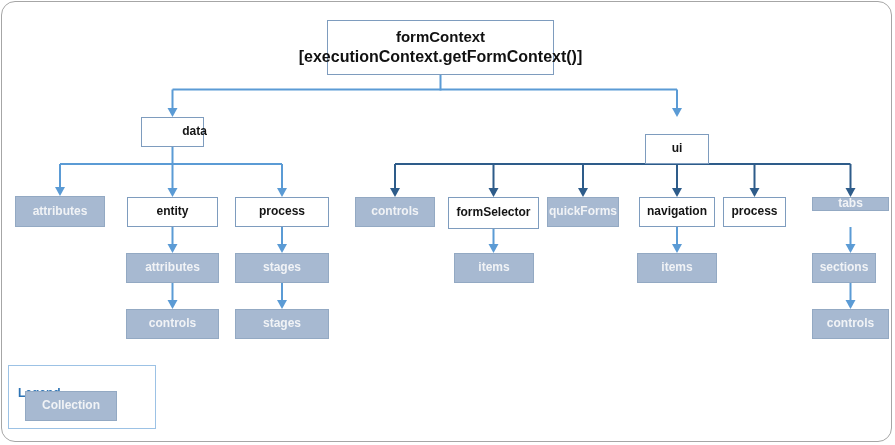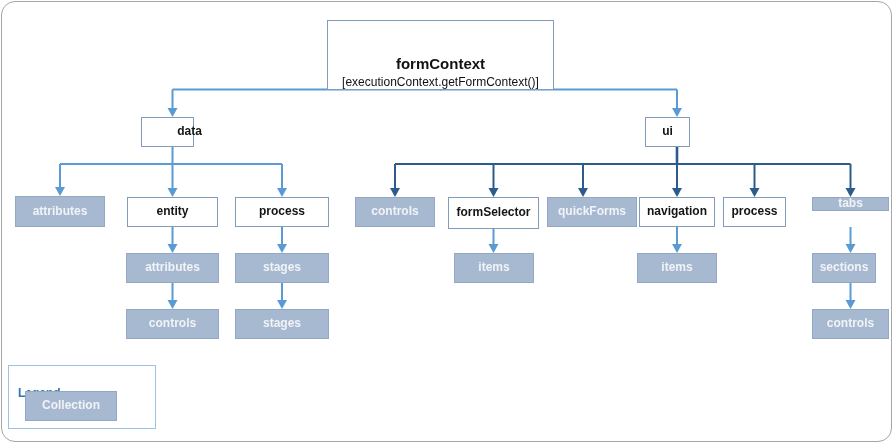--- a/index.html
+++ b/index.html
@@ -12,21 +12,21 @@
   .connector-layer{position:absolute;left:0;top:0;width:895px;height:445px;}
   .node{
     position:absolute;display:flex;align-items:center;justify-content:center;
     box-sizing:border-box;font-weight:700;font-size:12px;line-height:1.1;
     text-align:center;
   }
   .obj{background:#ffffff;border:1.8px solid #7e9cbe;color:#141414;}
   .col{background:#a7b9d1;border:1px solid #93a9c3;color:#f1f3f6;}
   .root-node{flex-direction:column;gap:3px;}
   .root-title{font-size:15px;font-weight:700;color:#111;}
-  .root-subtitle{font-size:12px;font-weight:400;color:#111;}
+  .root-subtitle{font-size:16px;font-weight:700;color:#111;}
   .legend{
     position:absolute;left:6px;top:363px;width:148px;height:64px;
     border:1.6px solid #9cc2e5;background:#fff;box-sizing:border-box;
     padding:20px 0 0 9px;
   }
   .legend-title{font-size:12px;font-weight:700;color:#2e74b5;display:block;}
   .legend-col{
     position:absolute;left:16px;top:25px;width:92px;height:30px;
   }
 </style>
@@ -85,40 +85,40 @@
     <g fill="#2E5C8A">
       <polygon points="388,186 398,186 393,195"></polygon>
       <polygon points="486.5,186 496.5,186 491.5,195"></polygon>
       <polygon points="576,186 586,186 581,195"></polygon>
       <polygon points="670,186 680,186 675,195"></polygon>
       <polygon points="747.5,186 757.5,186 752.5,195"></polygon>
       <polygon points="843.5,186 853.5,186 848.5,195"></polygon>
     </g>
   </svg>
 
-  <div class="node obj root-node" style="left:325px;top:18px;width:227px;height:70px;justify-content:flex-end;">
+  <div class="node obj root-node" style="left:325px;top:18px;width:227px;height:55px;">
     <span class="root-title">formContext</span>
     <span class="root-subtitle">[executionContext.getFormContext()]</span>
   </div>
 
-  <div class="node obj" style="left:139px;top:115px;width:53px;height:30px;padding-left:44px;">data</div>
-  <div class="node obj" style="left:643px;top:115px;width:45px;height:30px;">ui</div>
+  <div class="node obj" style="left:139px;top:115px;width:63px;height:30px;padding-left:44px;">data</div>
+  <div class="node obj" style="left:643px;top:132px;width:64px;height:30px;">ui</div>
 
   <div class="node col" style="left:13px;top:194px;width:90px;height:31px;">attributes</div>
   <div class="node obj" style="left:125px;top:195px;width:91px;height:30px;">entity</div>
   <div class="node obj" style="left:233px;top:195px;width:94px;height:30px;">process</div>
 
   <div class="node col" style="left:124px;top:251px;width:93px;height:30px;">attributes</div>
   <div class="node col" style="left:124px;top:307px;width:93px;height:30px;">controls</div>
   <div class="node col" style="left:233px;top:251px;width:94px;height:30px;text-align:center;">stages</div>
   <div class="node col" style="left:233px;top:307px;width:94px;height:30px;">stages</div>
 
   <div class="node col" style="left:353px;top:195px;width:80px;height:30px;">controls</div>
   <div class="node obj" style="left:446px;top:195px;width:91px;height:32px;">formSelector</div>
-  <div class="node col" style="left:545px;top:195px;width:90px;height:30px;">quickForms</div>
+  <div class="node col" style="left:545px;top:195px;width:72px;height:30px;">quickForms</div>
   <div class="node obj" style="left:637px;top:195px;width:76px;height:30px;">navigation</div>
   <div class="node obj" style="left:721px;top:195px;width:63px;height:30px;">process</div>
   <div class="node col" style="left:810px;top:195px;width:77px;height:14px;">tabs</div>
 
   <div class="node col" style="left:452px;top:251px;width:80px;height:30px;">items</div>
   <div class="node col" style="left:635px;top:251px;width:80px;height:30px;">items</div>
   <div class="node col" style="left:810px;top:251px;width:64px;height:30px;">sections</div>
   <div class="node col" style="left:810px;top:307px;width:77px;height:30px;">controls</div>
 
   <div class="legend">

